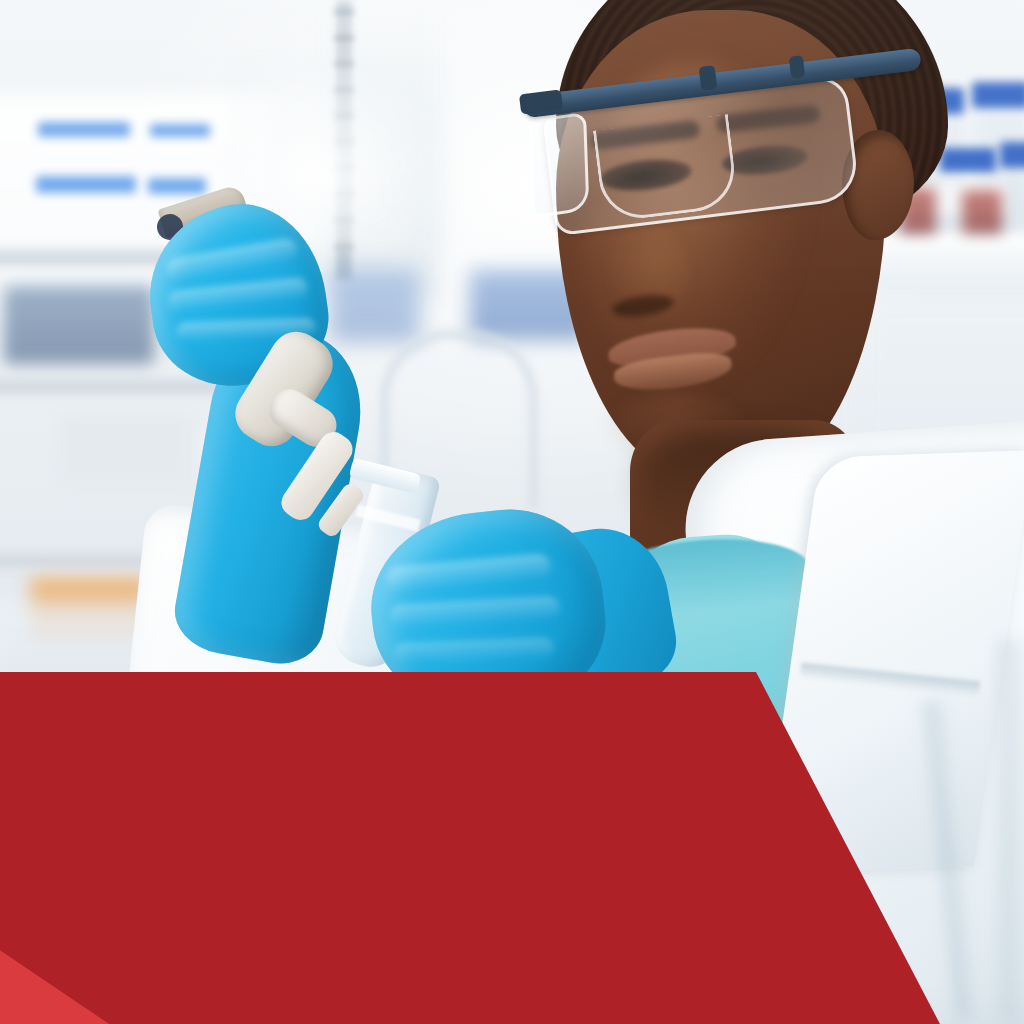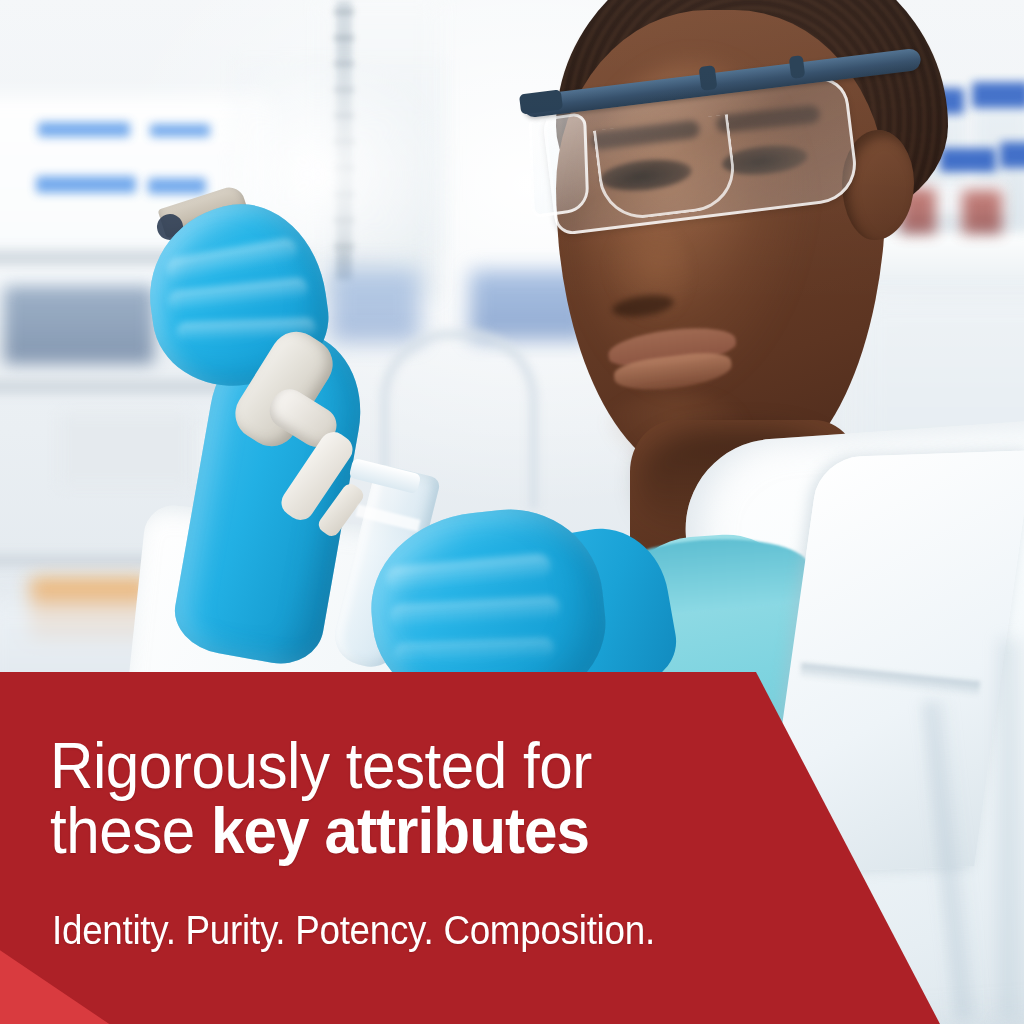--- a/index.html
+++ b/index.html
@@ -814,21 +814,14 @@
     <div class="f3"></div>
 
     <div class="dof"></div>
   </div>
 
   <div class="banner">
     <div class="banner-base"></div>
     <div class="banner-stripe"></div>
   </div>
 
-  <div class="banner-text" style="top:666px;">
-    <div class="headline">
-      <span class="l1">Rigorously tested for</span>
-      <span class="l2"><span>these </span><b>key attributes</b></span>
-    </div>
-    <div class="subhead">Identity. Purity. Potency. Composition.</div>
-  </div>
 
 </div>
 
 </body></html>

